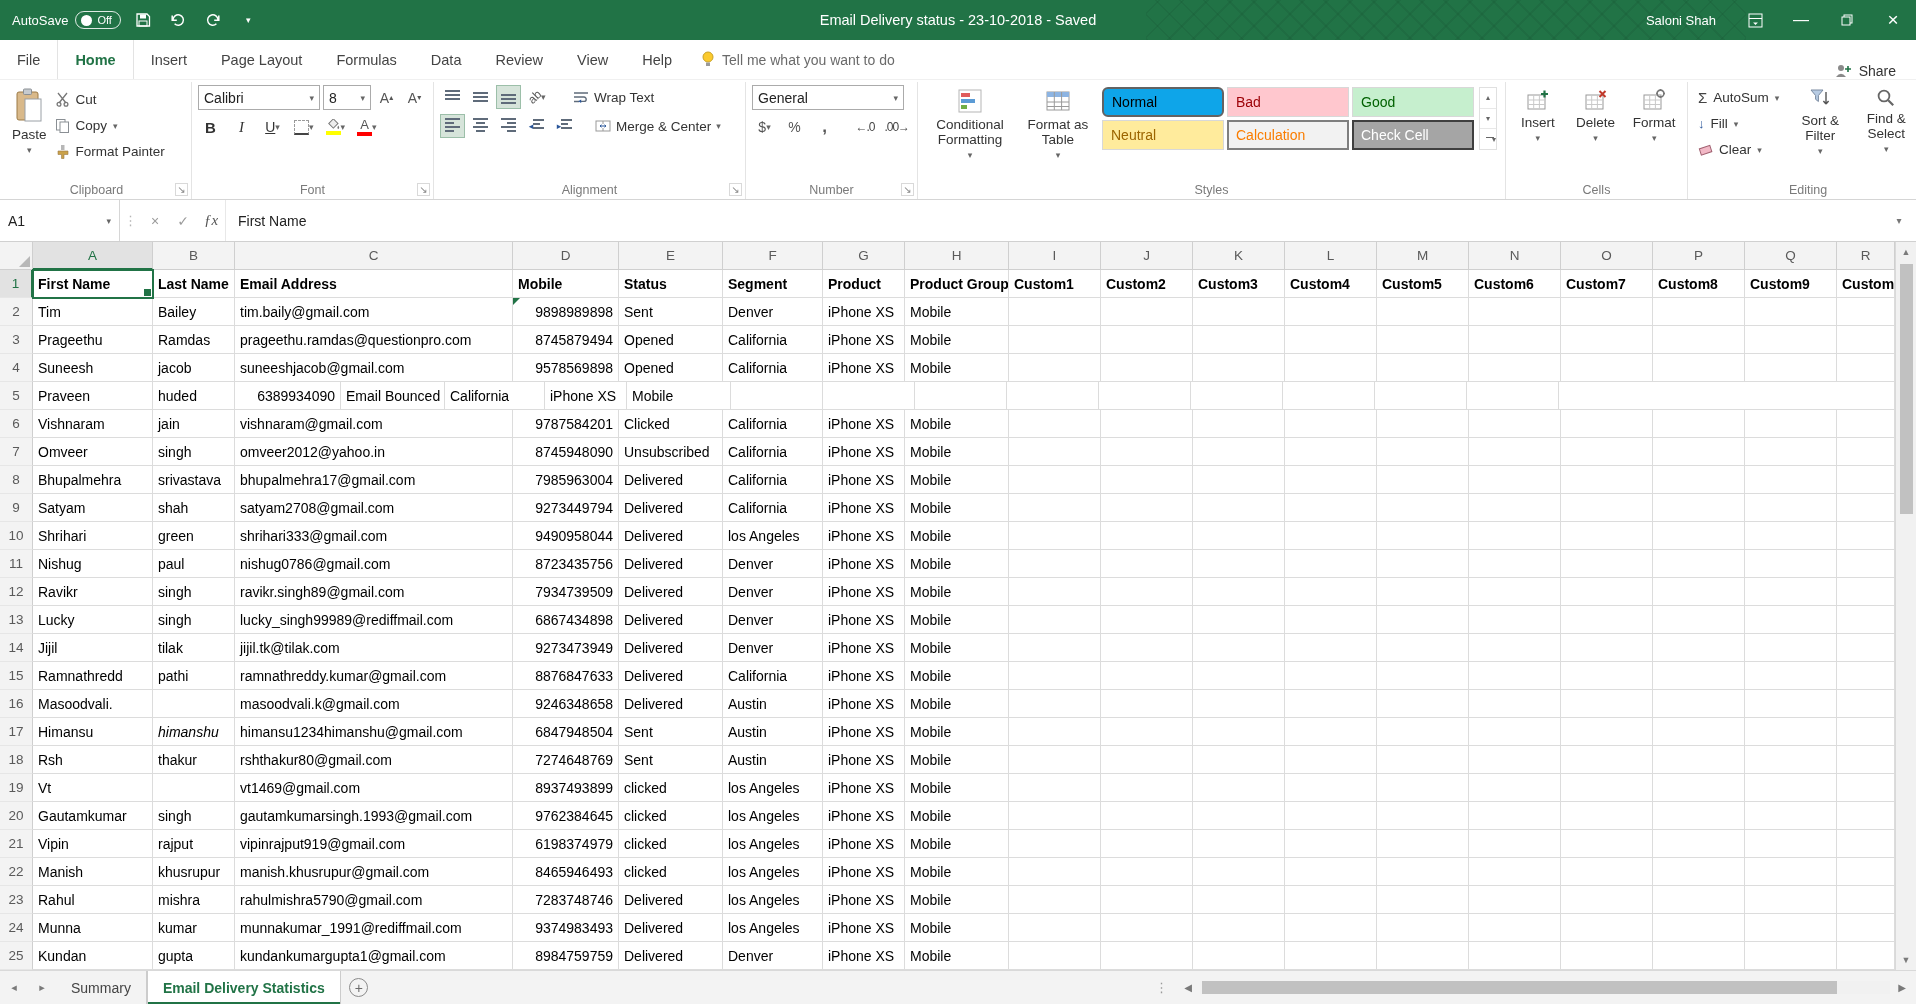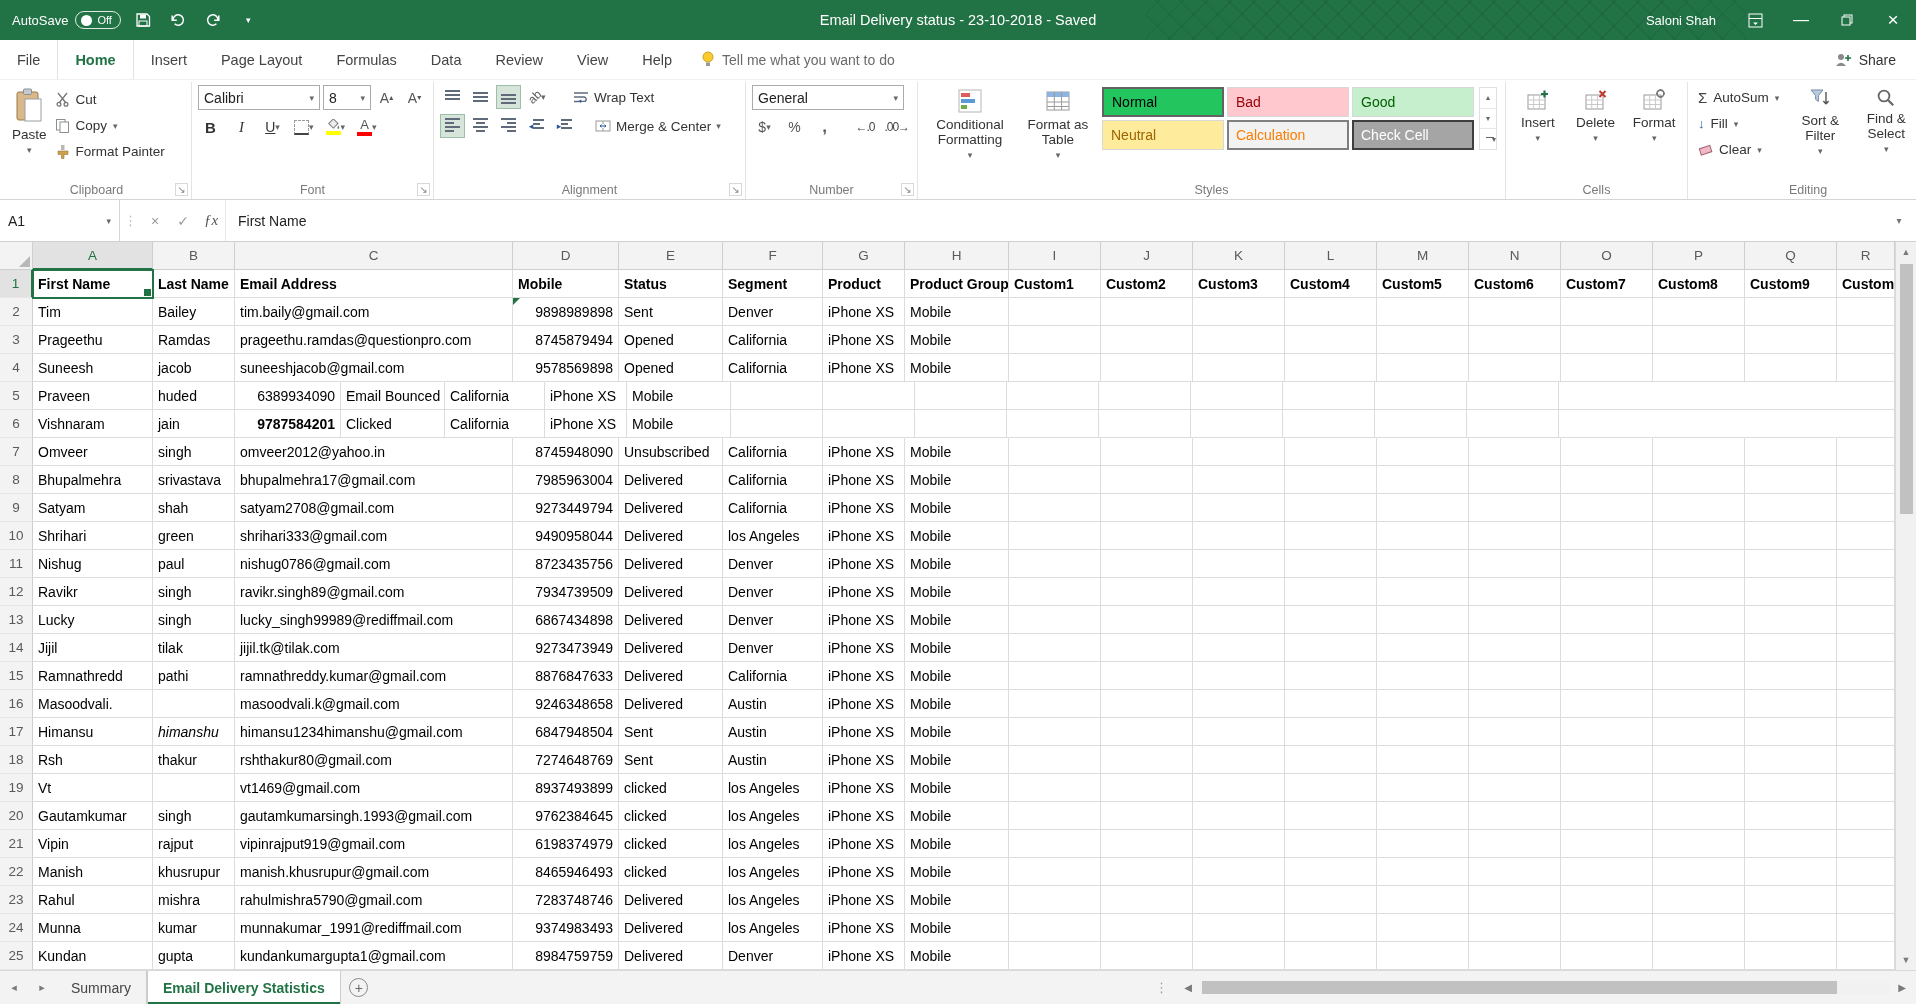--- a/index.html
+++ b/index.html
@@ -31,21 +31,21 @@
   .winbtn{width:46px;height:100%;display:flex;align-items:center;justify-content:center;
           background:transparent;border:none;color:#fff;font-size:16px;padding:0;}
 
   
   .tabrow{height:40px;background:#fff;display:flex;align-items:stretch;flex:none;
           font-size:14.5px;border-bottom:1px solid #f0f0f0;}
   .rtab{padding:0 17px;display:flex;align-items:center;color:#444;cursor:default;}
   .rtab.active{color:var(--accent);font-weight:bold;border-left:1px solid #e3e3e3;
                border-right:1px solid #e3e3e3;}
   .tellme{display:flex;align-items:center;gap:7px;color:#6a6a6a;margin-left:12px;font-size:14px;}
-  .share{margin-left:auto;display:flex;align-items:center;gap:7px;padding-right:20px;color:#333;
+  .share{margin-left:auto;display:flex;align-items:flex-end;gap:7px;padding-right:20px;color:#333;
          font-size:14px;}
 
   
   .ribbon{height:120px;background:#fff;border-bottom:1px solid #d5d5d5;display:flex;
           padding:2px 0 0 2px;flex:none;}
   .rgroup{position:relative;height:100%;border-right:1px solid #e4e4e4;
           padding:3px 6px 18px 6px;flex:none;}
   .rg-label{position:absolute;bottom:2px;left:0;right:0;text-align:center;
             font-size:12.5px;color:#7a7a7a;}
   .launcher{position:absolute;right:3px;bottom:3px;font-size:10px;color:#8a8a8a;
@@ -487,21 +487,21 @@
         <div class="bigbtn" style="width:80px">
           <svg width="26" height="26" viewBox="0 0 26 26">
             <rect x="2" y="4" width="22" height="18" fill="#fff" stroke="#9a9a9a"></rect>
             <rect x="2" y="4" width="22" height="5" fill="#8db4e2"></rect>
             <path d="M2 14 h22 M2 18.5 h22 M9.3 4 v18 M16.6 4 v18" stroke="#9a9a9a" fill="none"></path>
           </svg>
           <span>Format as Table</span>
           <span class="dd">▾</span>
         </div>
         <div class="gallery">
-            <div class="chip chip-selected" style="background: #22c55e; color: rgb(0, 0, 0);">Normal</div>
+            <div class="chip chip-selected" style="background: #0ea5e9; color: rgb(0, 0, 0); border-radius: 6px;">Normal</div>
             <div class="chip" style="background: rgb(255, 199, 206); color: rgb(156, 0, 6);">Bad</div>
             <div class="chip" style="background: rgb(198, 239, 206); color: rgb(0, 97, 0);">Good</div>
             <div class="chip" style="background: rgb(255, 235, 156); color: rgb(156, 101, 0);">Neutral</div>
             <div class="chip" style="background: rgb(242, 242, 242); color: rgb(250, 125, 0); border-color: rgb(127, 127, 127); box-shadow: rgb(127, 127, 127) 0px 0px 0px 1px inset;">Calculation</div>
             <div class="chip" style="background: rgb(165, 165, 165); color: rgb(255, 255, 255); border-color: rgb(63, 63, 63); box-shadow: rgb(63, 63, 63) 0px 0px 0px 1px inset;">Check Cell</div>
           </div>
         <div class="scrollcol">
           <span>▴</span>
           <span>▾</span>
           <span><span class="gbar"></span>▾</span>
@@ -732,21 +732,22 @@
             <div class="cell" style="width: 92px;"></div>
             <div class="cell" style="width: 92px;"></div>
             <div class="cell" style="width: 92px;"></div>
             <div class="cell" style="width: 92px;"></div>
             <div class="cell" style="flex: 1 1 0%; min-width: 0px;"></div>
           </div>
           <div class="g-row">
             <div class="rownum">6</div>
             <div class="cell" style="width: 120px;">Vishnaram</div>
             <div class="cell" style="width: 82px;">jain</div>
-            <div class="cell num" style="width: 106px; font-weight: bold;">9787584201</div>
+            <div class="cell" style="width: 278px;">vishnaram@gmail.com</div>
+            <div class="cell num" style="width: 106px;">9787584201</div>
             <div class="cell" style="width: 104px;">Clicked</div>
             <div class="cell" style="width: 100px;">California</div>
             <div class="cell" style="width: 82px;">iPhone XS</div>
             <div class="cell" style="width: 104px;">Mobile</div>
             <div class="cell" style="width: 92px;"></div>
             <div class="cell" style="width: 92px;"></div>
             <div class="cell" style="width: 92px;"></div>
             <div class="cell" style="width: 92px;"></div>
             <div class="cell" style="width: 92px;"></div>
             <div class="cell" style="width: 92px;"></div>

